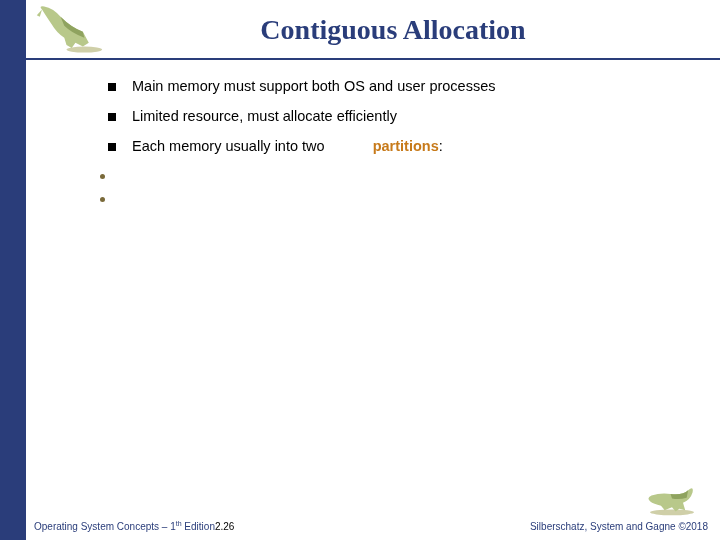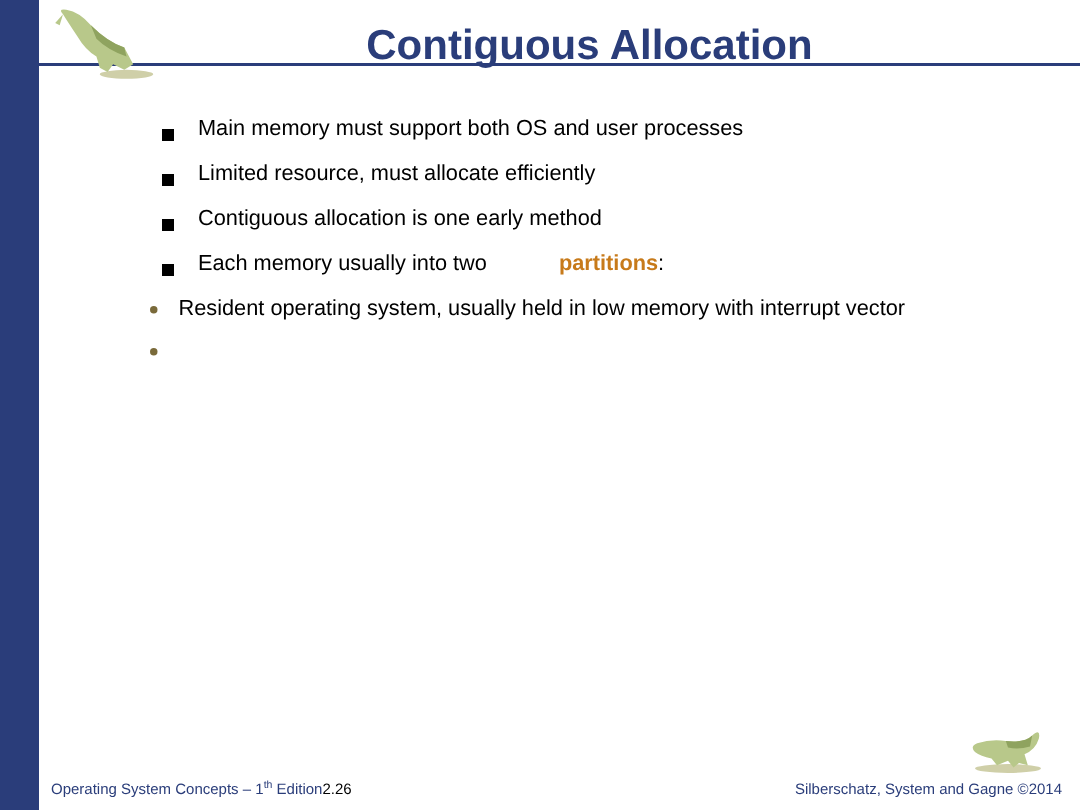--- a/index.html
+++ b/index.html
@@ -17,22 +17,23 @@
     top: 0;
     width: 26px;
     height: 540px;
     background: #2a3d7a;
   }
   .header {
     position: absolute;
     left: 26px;
     top: 0;
     right: 0;
-    height: 44px;
+    height: 60px;
     border-bottom: 2px solid #2a3d7a;
+    font-family: Liberation Serif, serif;
   }
   .logo-top {
     position: absolute;
     left: 2px;
     top: 2px;
     width: 80px;
     height: 52px;
   }
   .title {
     text-align: center;
@@ -43,21 +44,21 @@
     padding-left: 40px;
   }
   .content {
     position: absolute;
     left: 60px;
     top: 78px;
     right: 30px;
   }
   .bullet-l1 {
     display: flex;
-    align-items: flex-end;
+    align-items: flex-start;
     margin-bottom: 14px;
     font-size: 14.5px;
     color: #000;
     padding-left: 48px;
   }
   .bullet-l1 .sq {
     width: 8px;
     height: 8px;
     background: #000;
     margin-top: 5px;
@@ -126,44 +127,39 @@
   <div class="bullet-l1">
     <div class="sq"></div>
     <div>Main memory must support both OS and user processes</div>
   </div>
   <div class="bullet-l1">
     <div class="sq"></div>
     <div>Limited resource, must allocate efficiently</div>
   </div>
   <div class="bullet-l1">
     <div class="sq"></div>
-    <div>Contiguous allocation is one early method</div>
-  </div>
-  <div class="bullet-l1">
-    <div class="sq"></div>
     <div>
       <span>Each memory usually into two </span><span class="hl">partitions</span><span>:</span>
     </div>
   </div>
   <div class="bullet-l2">
     <div class="dot"></div>
-    <div>Resident operating system, usually held in low memory with interrupt vector</div>
   </div>
   <div class="bullet-l2">
     <div class="dot"></div>
   </div>
 </div>
 
 <svg class="logo-bot" viewBox="0 0 80 60">
   <ellipse cx="40" cy="55" rx="30" ry="4" fill="#cfcfa8"></ellipse>
   <path class="dino-body" d="M10 40 Q5 35 12 32 Q25 28 38 30 Q55 32 62 25 Q70 18 68 28 Q65 38 55 42 L58 52 L50 50 L45 54 L40 48 L30 52 L25 46 Q15 44 10 40 Z"></path>
   <path class="dino-shade" d="M38 30 Q55 32 62 25 L60 35 Q50 38 40 36 Z"></path>
 </svg>
 
 <div class="footer">
   <div>
     <span>Operating System Concepts – 1</span><span class="sup">th</span><span> Edition</span>
   </div>
   <div class="mid">2.26</div>
   <div class="right">
-    <span>Silberschatz, System and Gagne </span><span>©</span><span>2014</span>
+    <span>Silberschatz, System and Gagne </span><span>©</span><span>2018</span>
   </div>
 </div>
 
 </body></html>

